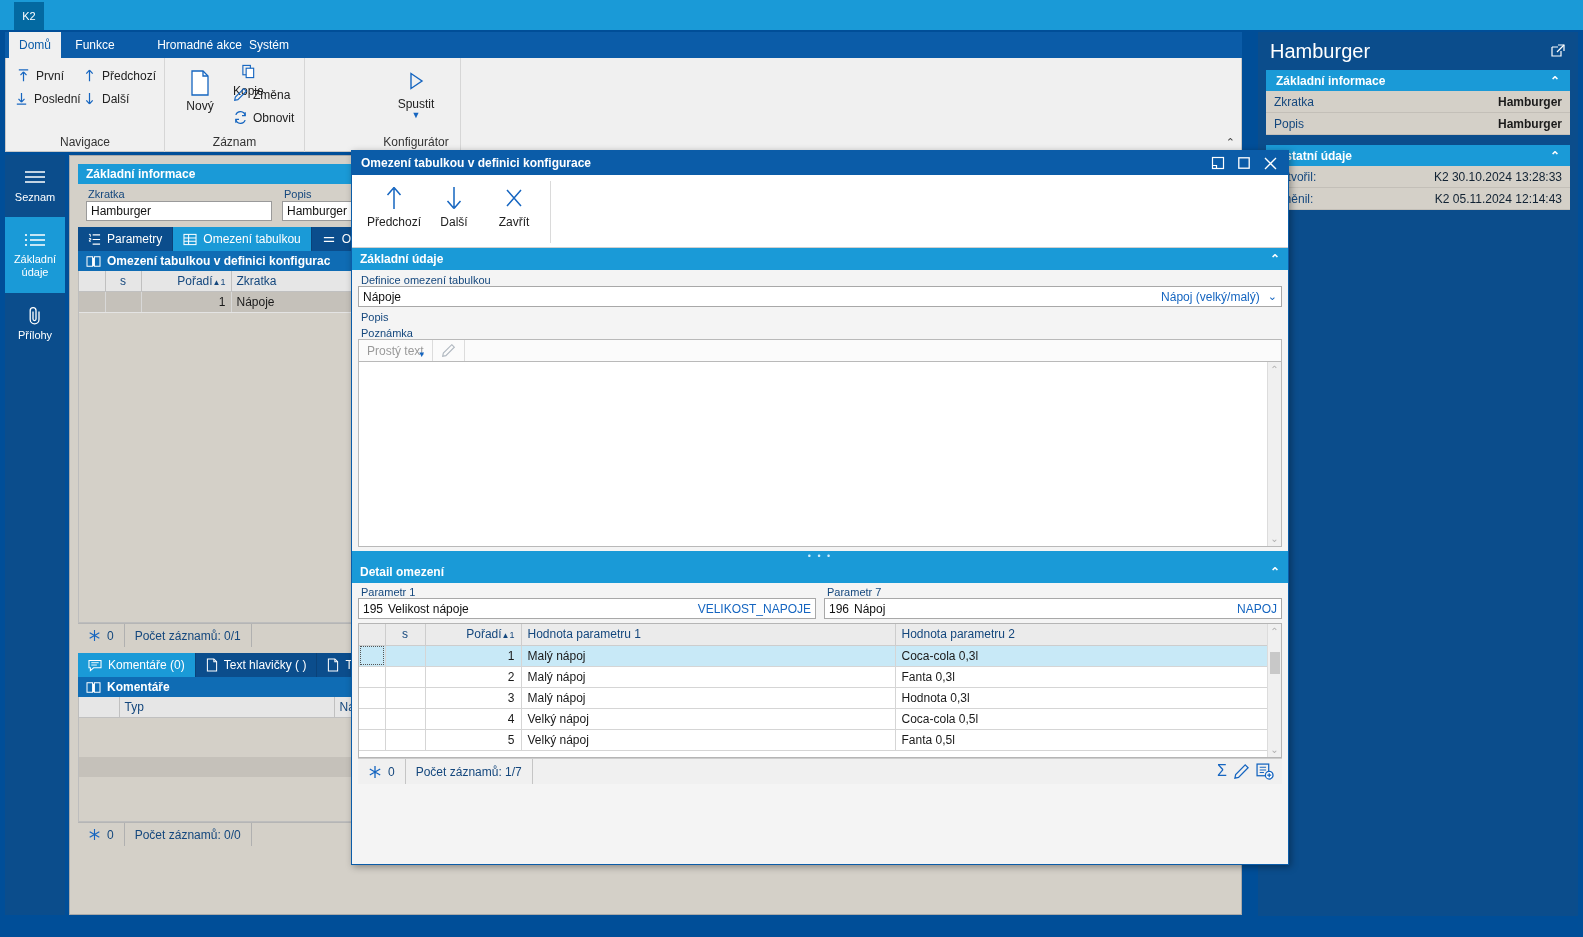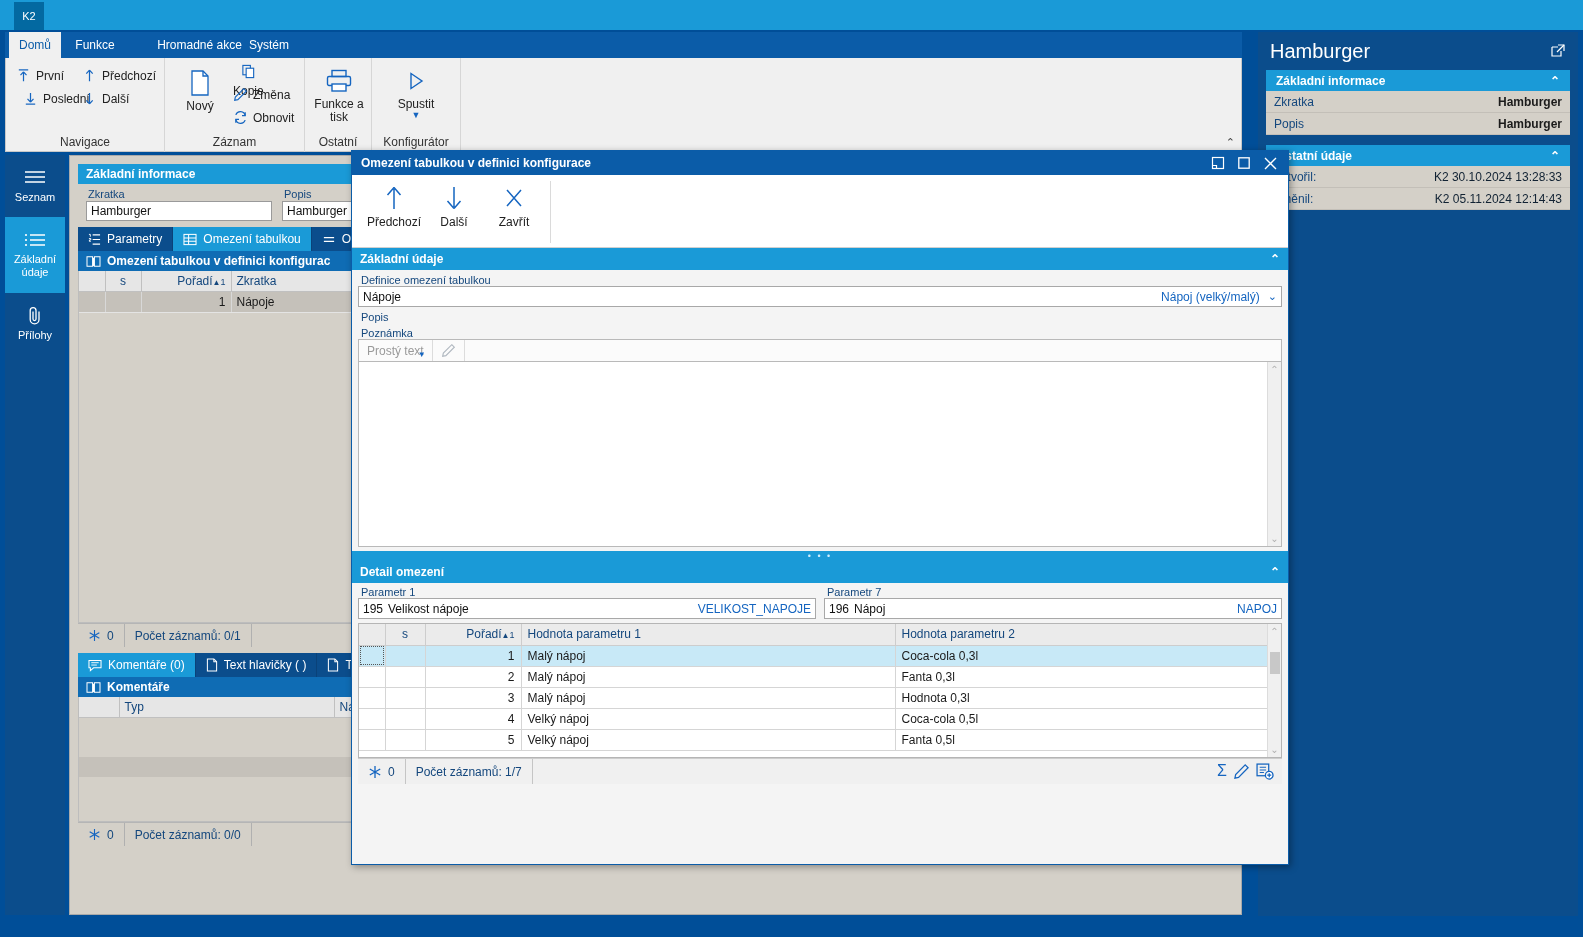--- a/index.html
+++ b/index.html
@@ -283,21 +283,21 @@
         <span>První</span>
       </div>
       <div class="smallbtn" style="left:76px;top:10px;">
         <span class="ic">
           <svg width="15" height="15" viewBox="0 0 16 16">
               <path d="M8 14V3M8 2.2L4.6 6M8 2.2L11.4 6" stroke="#1565c0" stroke-width="1.3" fill="none"></path>
             </svg>
         </span>
         <span>Předchozí</span>
       </div>
-      <div class="smallbtn" style="left:17px;top:33px;justify-content:space-between;">
+      <div class="smallbtn" style="left:8px;top:33px;justify-content:space-between;">
         <span class="ic">
           <svg width="15" height="15" viewBox="0 0 16 16">
               <path d="M3 14h10" stroke="#1565c0" stroke-width="1.3" fill="none"></path>
               <path d="M8 2v9M8 11.8L4.8 8.4M8 11.8l3.2-3.4" stroke="#1565c0" stroke-width="1.3" fill="none"></path>
             </svg>
         </span>
         <span>Poslední</span>
       </div>
       <div class="smallbtn" style="left:76px;top:33px;">
         <span class="ic">
@@ -343,33 +343,20 @@
               <path d="M13 6A5.2 5.2 0 003 5.2" fill="none" stroke="#1565c0" stroke-width="1.3"></path>
               <path d="M3 10a5.2 5.2 0 0010 .8" fill="none" stroke="#1565c0" stroke-width="1.3"></path>
               <path d="M13 2.5V6h-3.4M3 13.5V10h3.4" fill="none" stroke="#1565c0" stroke-width="1.3"></path>
             </svg>
         </span>
         <span>Obnovit</span>
       </div>
       <div class="gname">Záznam</div>
     </div>
 
-    <div class="rgroup" style="left:299px;width:67px;">
-      <div class="bigbtn" style="left:3px;top:6px;width:62px;">
-        <span class="ic">
-          <svg width="26" height="24" viewBox="0 0 26 24">
-              <rect x="6" y="1.5" width="14" height="6" fill="none" stroke="#1565c0" stroke-width="1.4"></rect>
-              <rect x="1.5" y="7.5" width="23" height="9" rx="1.5" fill="none" stroke="#1565c0" stroke-width="1.4"></rect>
-              <rect x="6" y="15" width="14" height="7" fill="#fff" stroke="#1565c0" stroke-width="1.4"></rect>
-            </svg>
-        </span>
-        <span class="lbl">Funkce a tisk</span>
-      </div>
-      <div class="gname">Ostatní</div>
-    </div>
 
     <div class="rgroup" style="left:366px;width:89px;">
       <div class="bigbtn" style="left:13px;top:6px;width:62px;">
         <span class="ic">
           <svg width="22" height="22" viewBox="0 0 22 22">
               <path d="M6 3.5l11 7.5-11 7.5z" fill="none" stroke="#1565c0" stroke-width="1.4"></path>
             </svg>
         </span>
         <span class="lbl">Spustit</span>
         <span style="color:#1565c0;font-size:9px;line-height:8px;">▼</span>

